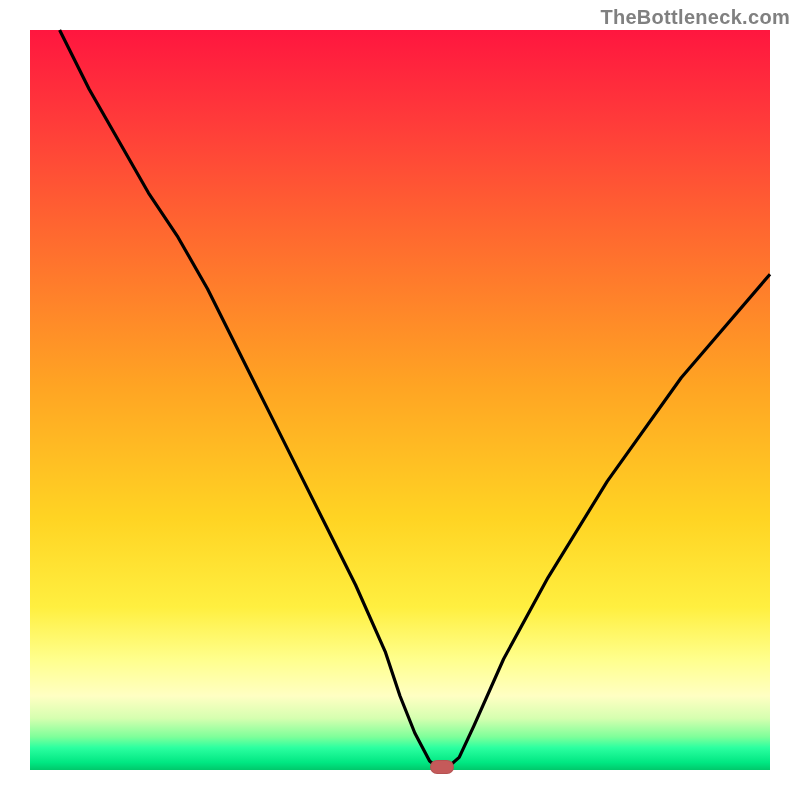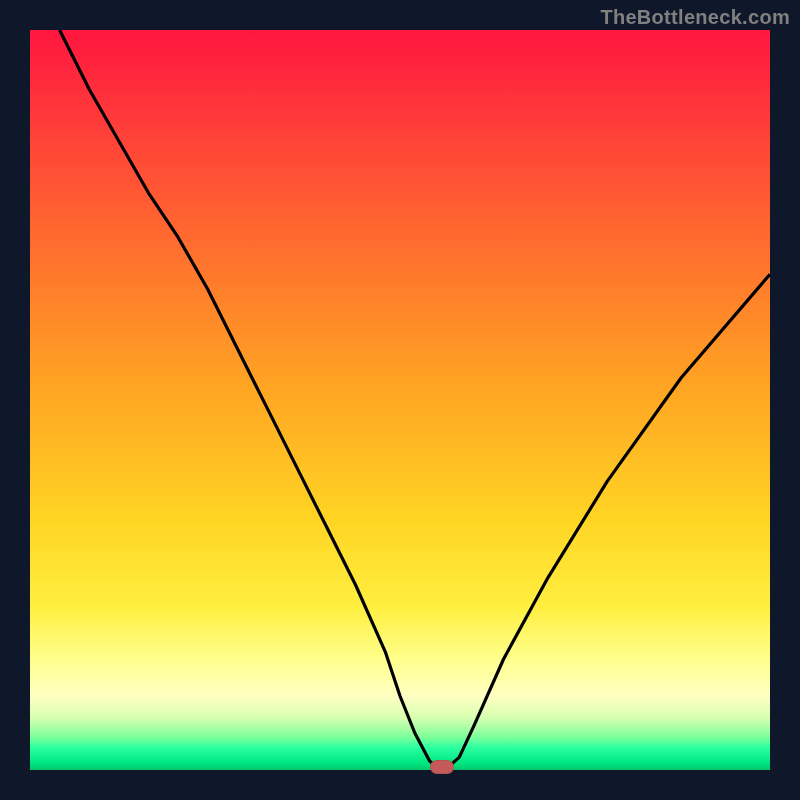--- a/index.html
+++ b/index.html
@@ -8,21 +8,21 @@
     width: 800px;
     height: 800px;
     background: #000;
     overflow: hidden;
     font-family: Arial, Helvetica, sans-serif;
   }
   .stage {
     position: relative;
     width: 800px;
     height: 800px;
-    background: #0f172a;
+    background: #ffffff;
   }
   .plot-area {
     position: absolute;
     left: 30px;
     top: 30px;
     width: 740px;
     height: 740px;
     
     background: linear-gradient(
       to bottom,

